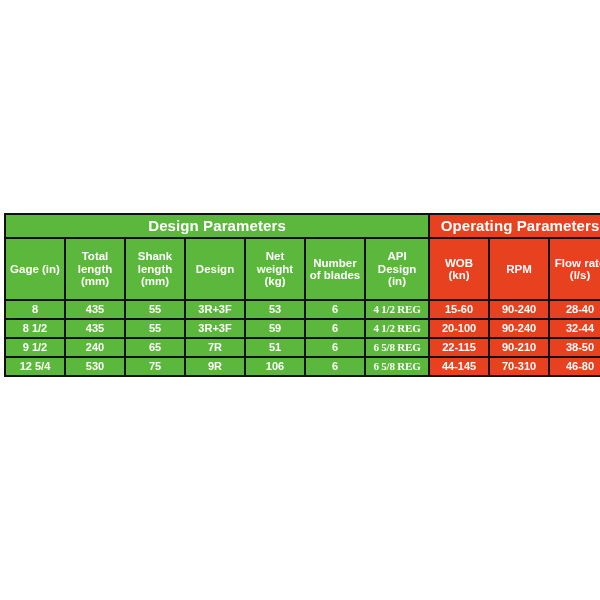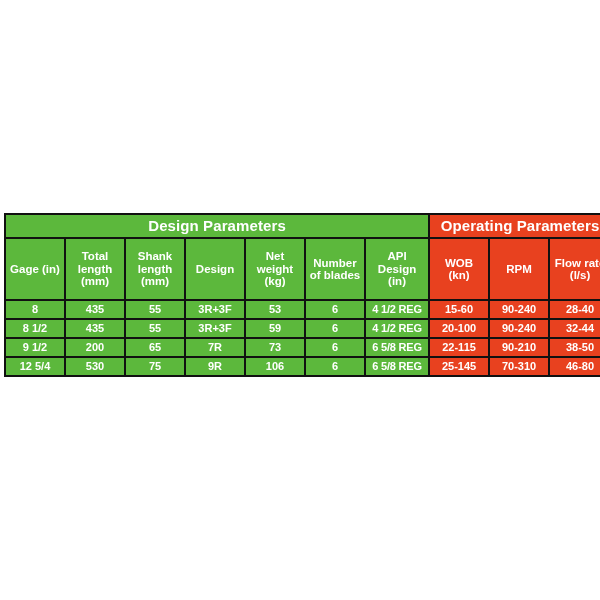--- a/index.html
+++ b/index.html
@@ -58,21 +58,21 @@
     padding: 1px 1px;
   }
 
   
   tr.data-row td {
     height: 17px;
     font-size: 11px;
     font-weight: bold;
   }
 
-  td.tight { font-size: 10.2px; letter-spacing: -0.2px; }
+  td.tight { font-size: 10.2px; letter-spacing: -0.2px; font-family: Liberation Serif, serif; }
 </style>
 </head>
 <body>
 
 <div id="table-wrap">
   <table class="spec-table">
     <colgroup>
       <col style="width:58px">
       <col style="width:58px">
       <col style="width:58px">
@@ -155,38 +155,38 @@
         <td class="green">59</td>
         <td class="green">6</td>
         <td class="green tight">4 1/2 REG</td>
         <td class="red">20-100</td>
         <td class="red">90-240</td>
         <td class="red">32-44</td>
       </tr>
 
       <tr class="data-row">
         <td class="green">9 1/2</td>
-        <td class="green">200</td>
+        <td class="green">240</td>
         <td class="green">65</td>
         <td class="green">7R</td>
-        <td class="green">73</td>
+        <td class="green">51</td>
         <td class="green">6</td>
         <td class="green tight">6 5/8 REG</td>
         <td class="red">22-115</td>
         <td class="red">90-210</td>
         <td class="red">38-50</td>
       </tr>
 
       <tr class="data-row">
         <td class="green">12 5/4</td>
         <td class="green">530</td>
         <td class="green">75</td>
         <td class="green">9R</td>
         <td class="green">106</td>
         <td class="green">6</td>
         <td class="green tight">6 5/8 REG</td>
-        <td class="red">25-145</td>
+        <td class="red">44-145</td>
         <td class="red">70-310</td>
         <td class="red">46-80</td>
       </tr>
     </tbody>
   </table>
 </div>
 
 </body></html>

